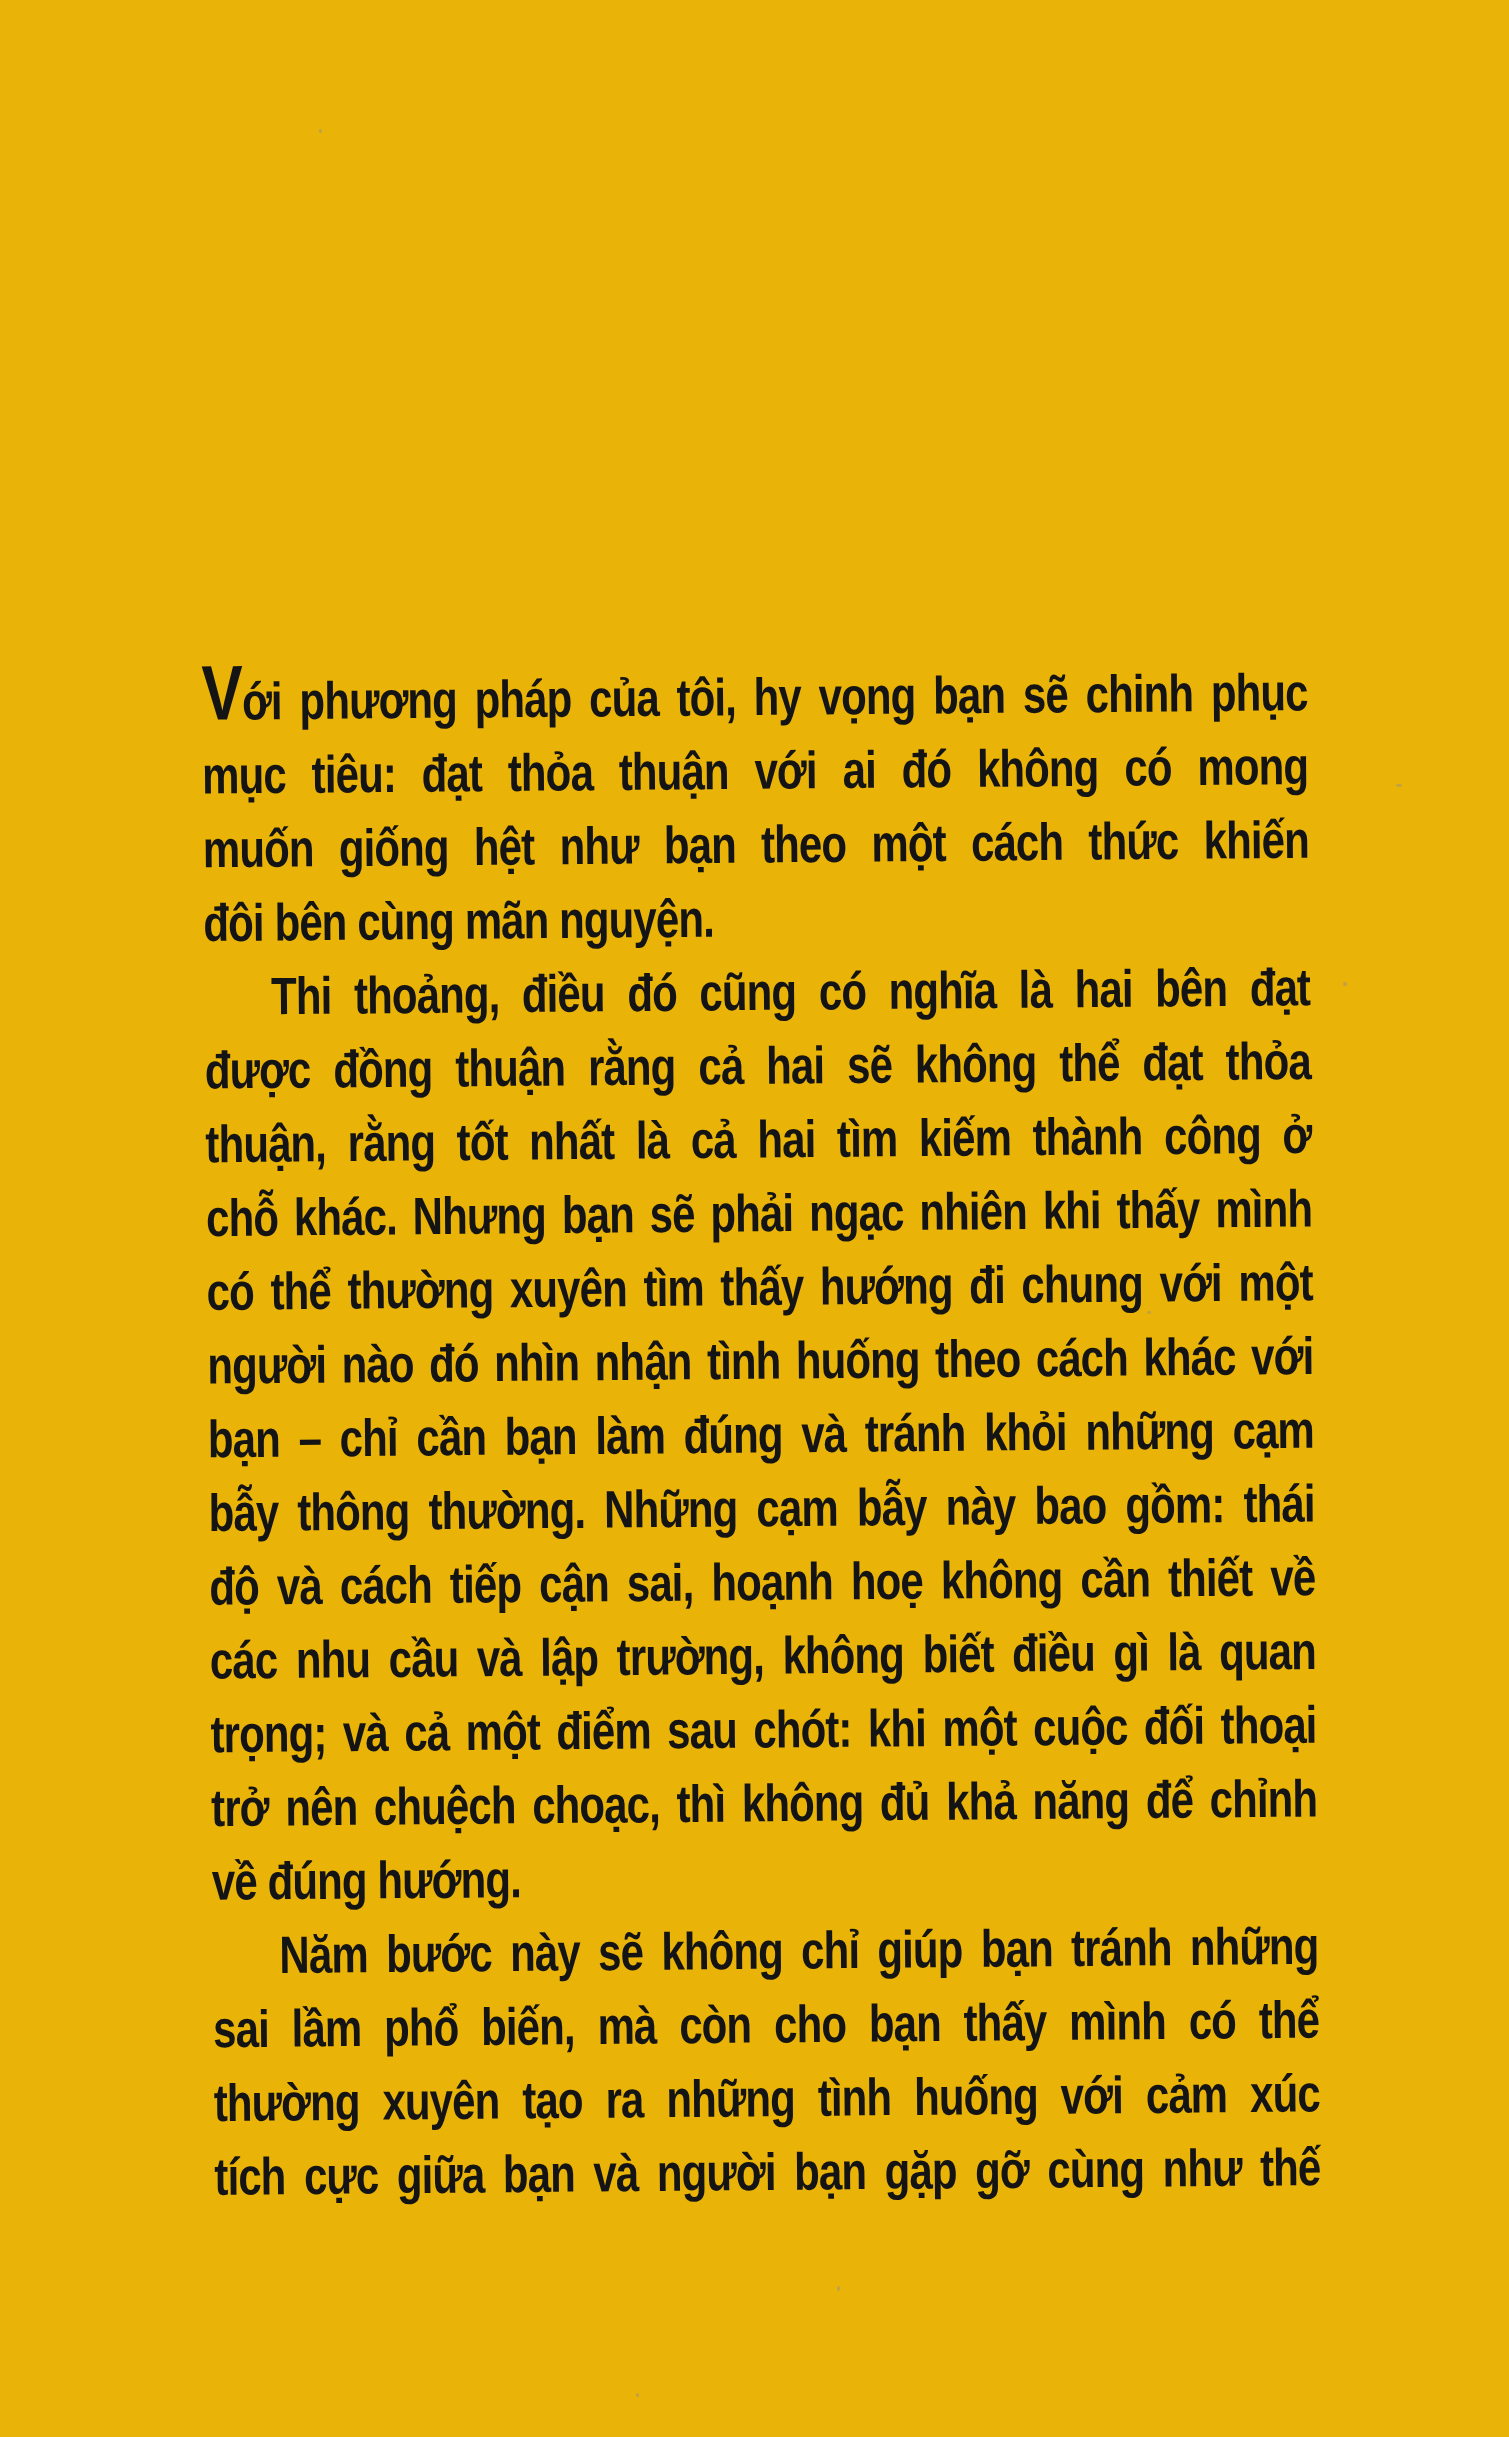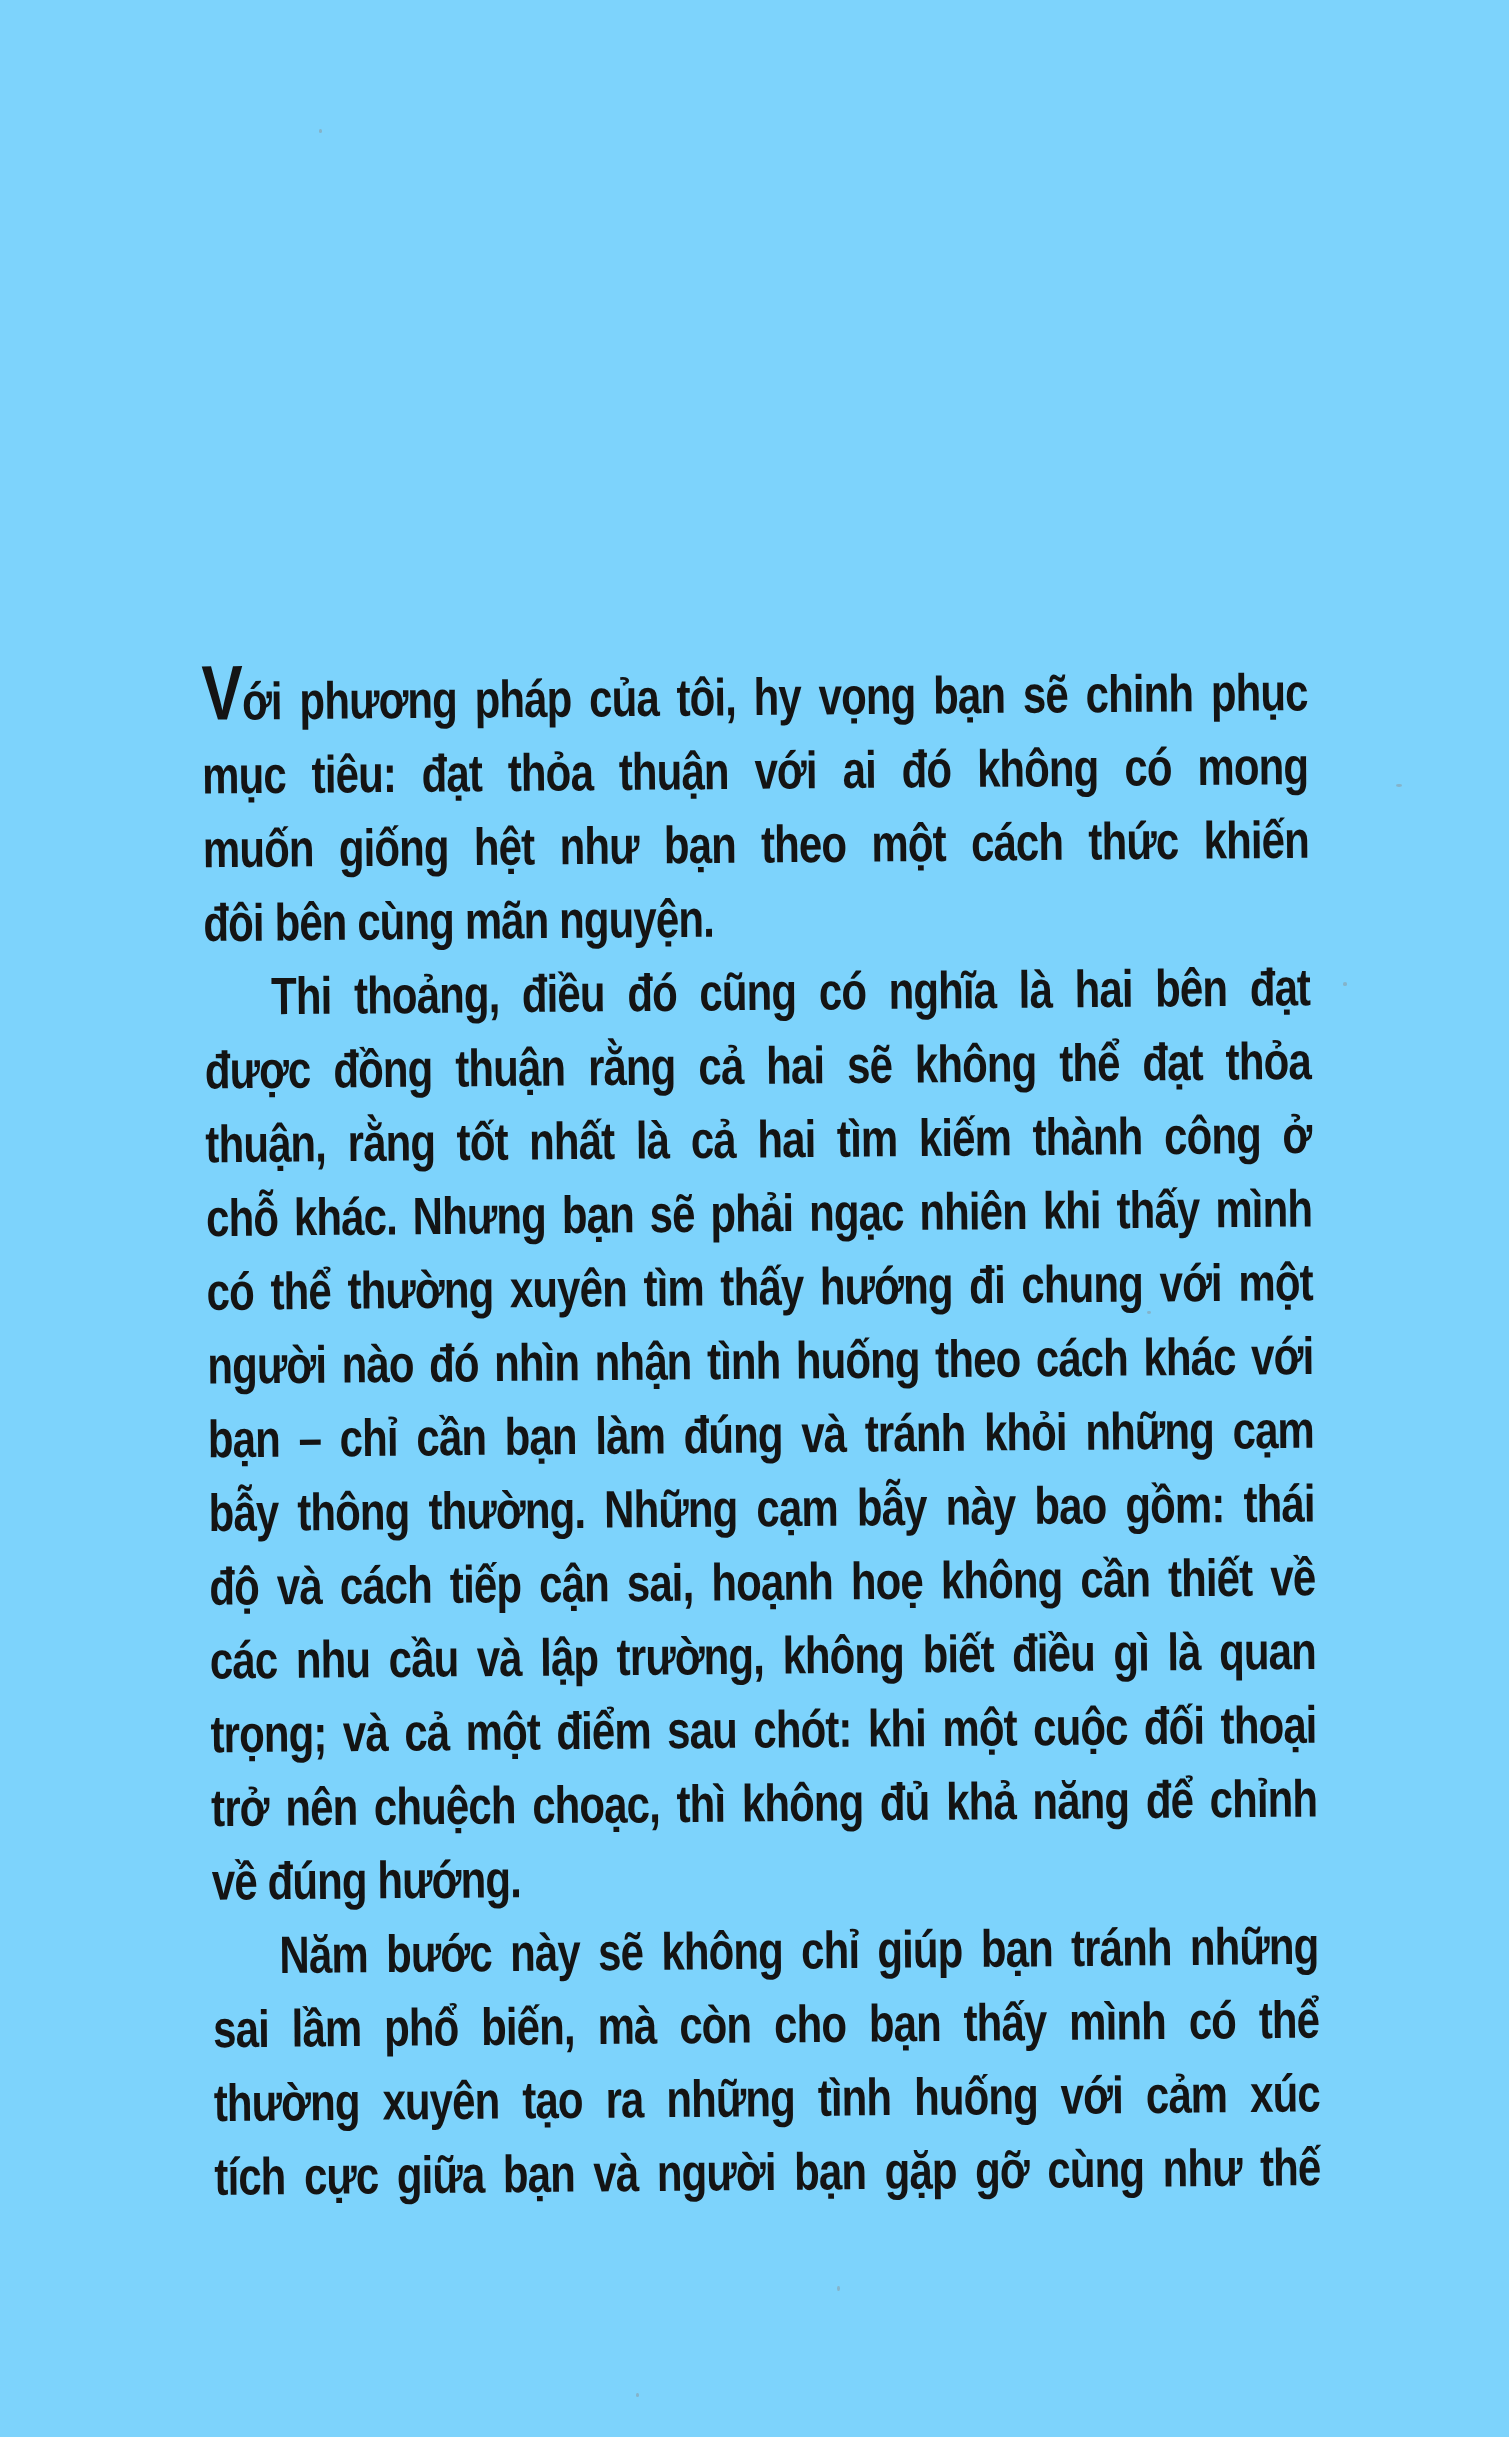--- a/index.html
+++ b/index.html
@@ -5,21 +5,21 @@
   html,body{margin:0;padding:0;}
   body{
     width:1509px;height:2438px;
     background:#ffffff;
     position:relative;
     overflow:hidden;
     font-family:"Liberation Sans",sans-serif;
   }
   .page{
     position:absolute;inset:0;
-    background:#7dd3fc;
+    background:#eab308;
   }
   
   .rot{
     position:absolute;
     left:208px;top:660px;
     width:1106px;height:1563px;
     transform:rotate(-0.5deg);
     transform-origin:50% 50%;
   }
   

